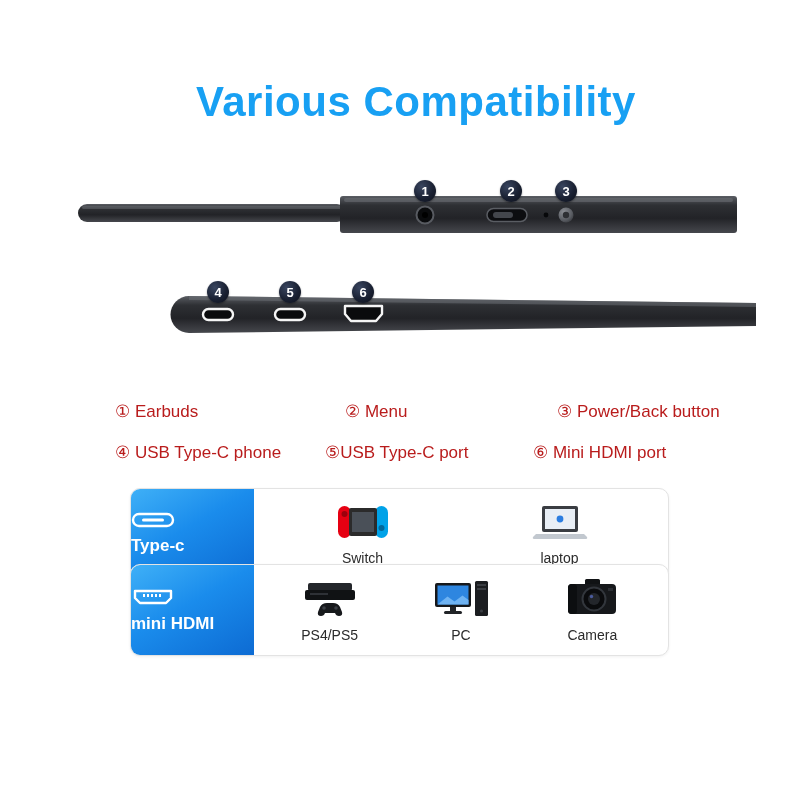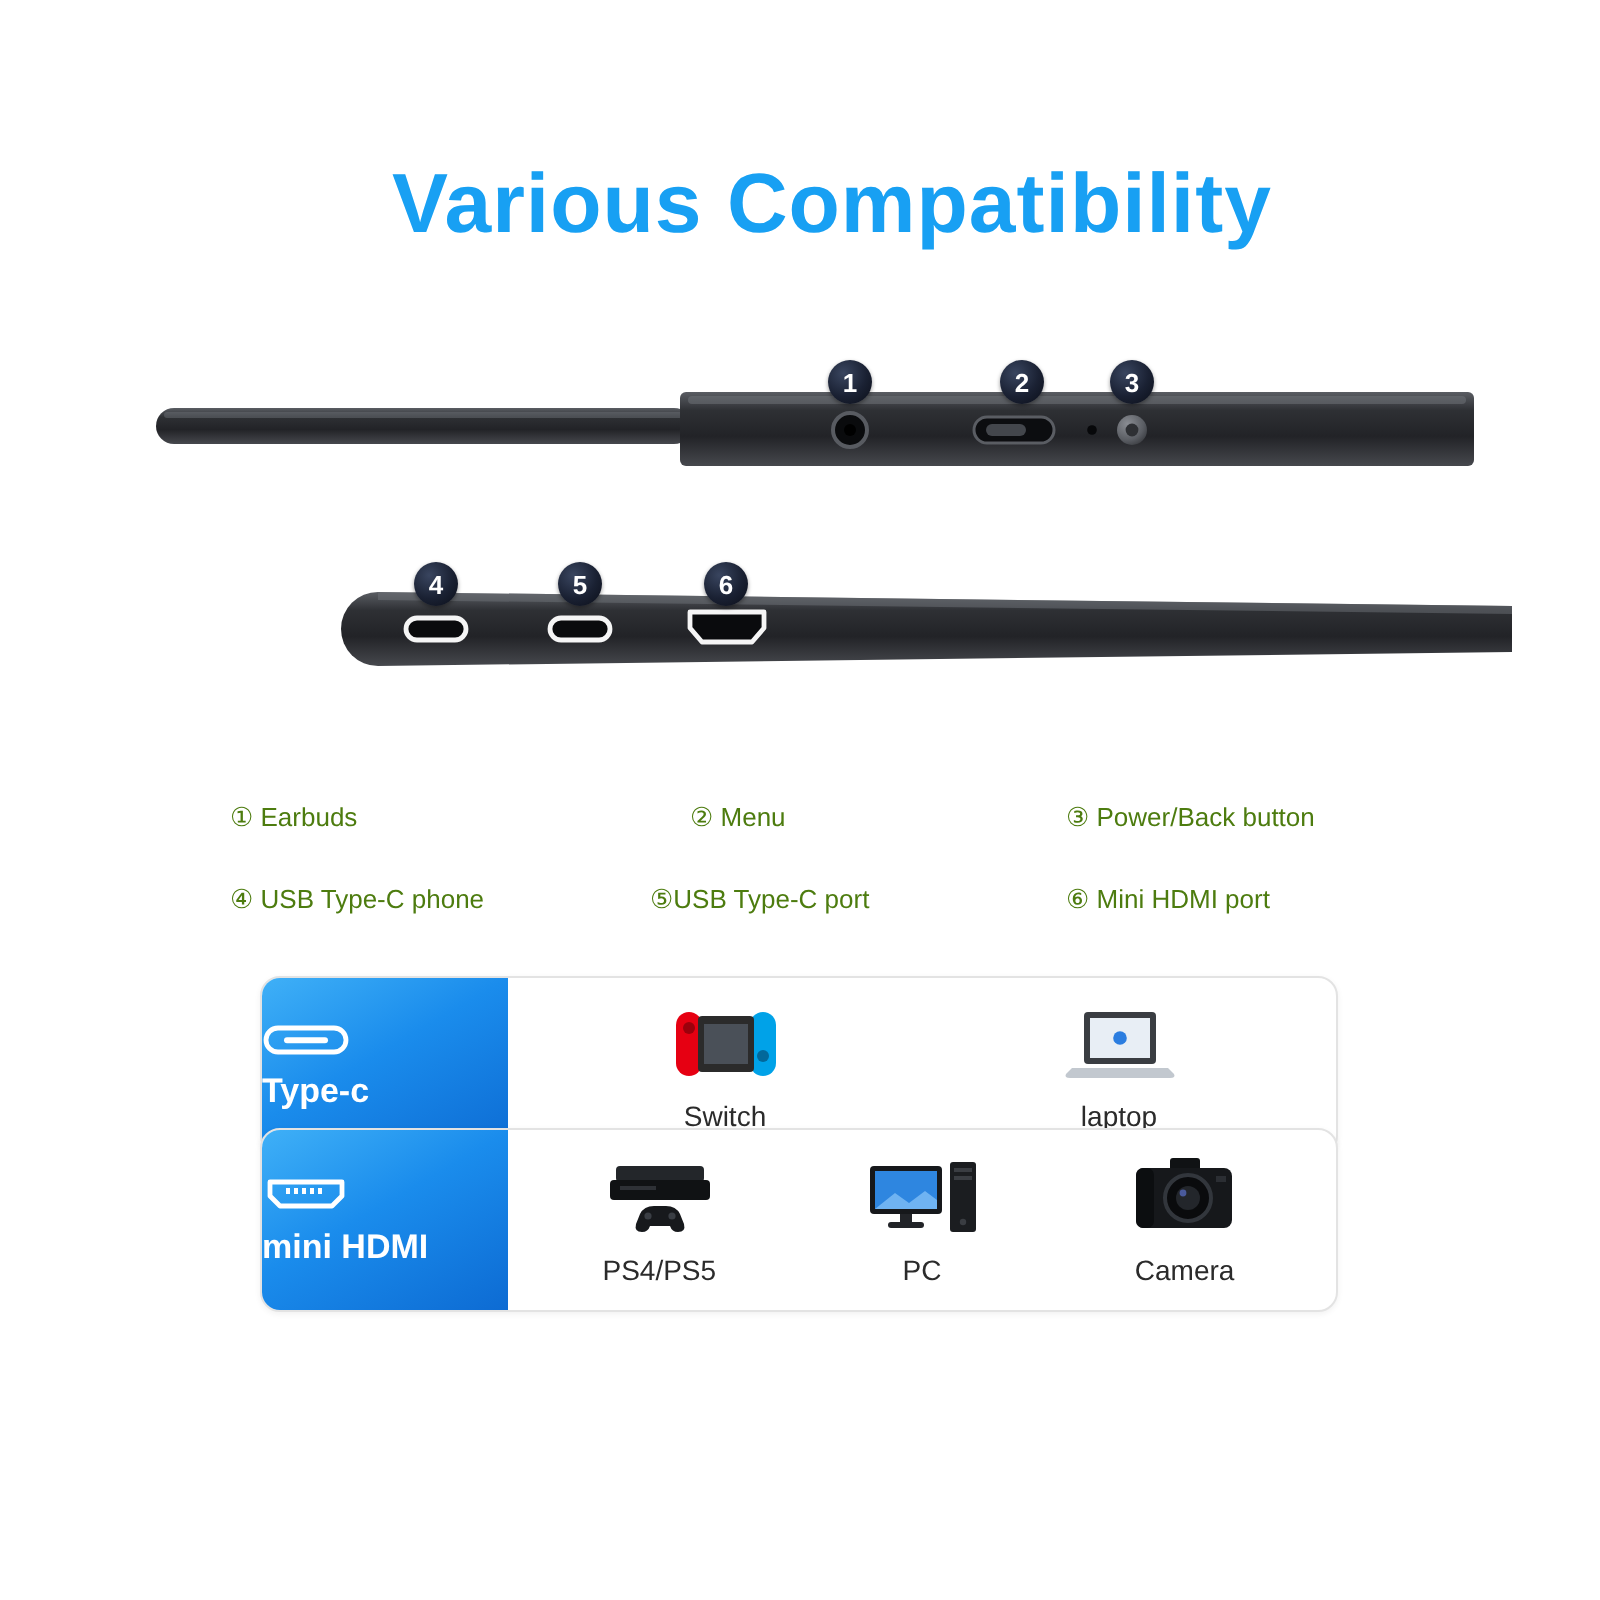--- a/index.html
+++ b/index.html
@@ -13,21 +13,21 @@
     letter-spacing:0.5px;
   }
   .monitor-svg { position:absolute; left:0; top:0; }
   .badge {
     position:absolute; width:22px; height:22px; border-radius:50%;
     background:radial-gradient(circle at 35% 30%, #39455f 0%, #1a2133 55%, #0b0e18 100%);
     color:#fff; font-size:13px; font-weight:700;
     display:flex; align-items:center; justify-content:center;
     box-shadow:0 1px 2px rgba(0,0,0,0.4);
   }
-  .legend-item { position:absolute; font-size:13px; color:#4d7c0f; white-space:nowrap; }
+  .legend-item { position:absolute; font-size:17px; color:#b91c1c; white-space:nowrap; }
   .card {
     position:absolute; left:130px; width:537px; height:88px;
     background:#fff; border:1px solid #e3e3e3; border-radius:10px;
     box-shadow:0 1px 3px rgba(0,0,0,0.06);
     display:flex; overflow:hidden;
   }
   .card-label {
     flex:0 0 123px; width:123px;
     background:linear-gradient(150deg,#3fb0f7 0%, #1a8cec 45%, #0d6bd3 100%);
     color:#fff; display:flex; flex-direction:column; align-items:flex-start;
@@ -97,21 +97,21 @@
   <div class="badge" style="left:414px; top:180px;">1</div>
   <div class="badge" style="left:500px; top:180px;">2</div>
   <div class="badge" style="left:555px; top:180px;">3</div>
   <div class="badge" style="left:207px; top:281px;">4</div>
   <div class="badge" style="left:279px; top:281px;">5</div>
   <div class="badge" style="left:352px; top:281px;">6</div>
 
   <div>
     <span class="legend-item" style="left:115px; top:401px;">① Earbuds</span>
     <span class="legend-item" style="left:325px; top:401px;margin-left:20px;">② Menu</span>
-    <span class="legend-item" style="left:533px; top:401px;">③ Power/Back button</span>
+    <span class="legend-item" style="left:557px; top:401px;">③ Power/Back button</span>
     <span class="legend-item" style="left:115px; top:442px;">④ USB Type-C phone</span>
     <span class="legend-item" style="left:325px; top:442px;">⑤USB Type-C port</span>
     <span class="legend-item" style="left:533px; top:442px;">⑥ Mini HDMI port</span>
   </div>
 
   <div class="card" style="top:488px;">
     <div class="card-label">
       <svg width="44" height="18" viewBox="0 0 44 18" aria-hidden="true">
         <rect x="2" y="3" width="40" height="12" rx="6" fill="none" stroke="#ffffff" stroke-width="2.4"></rect>
         <rect x="11" y="7.6" width="22" height="3" rx="1.5" fill="#ffffff"></rect>

